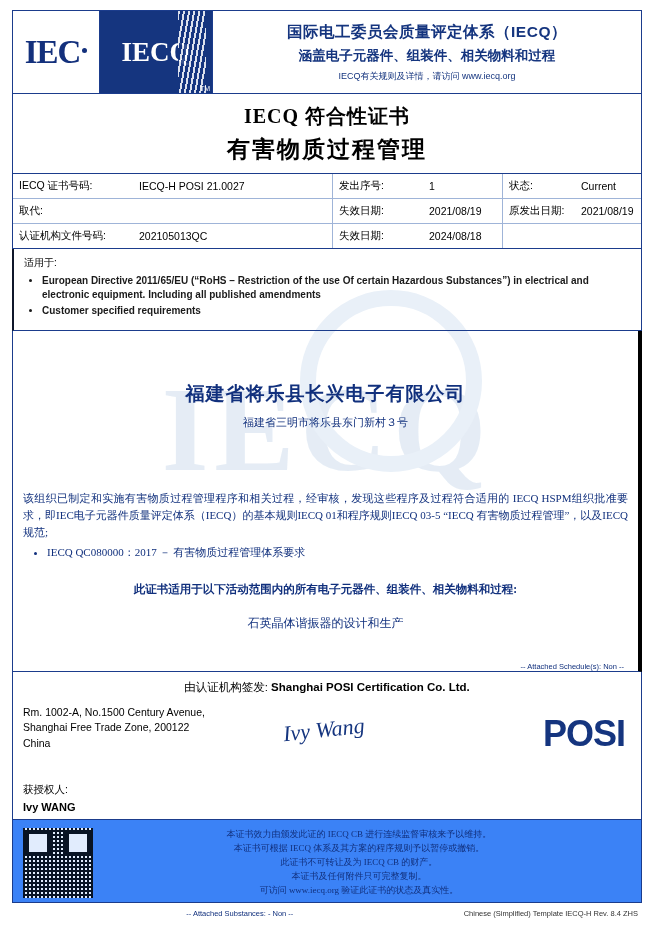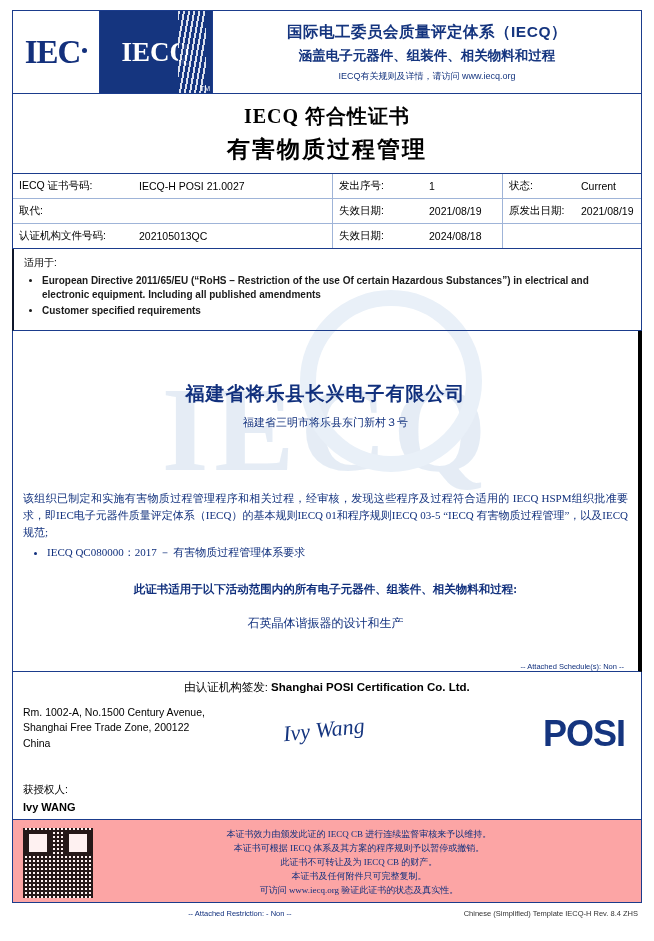--- a/index.html
+++ b/index.html
@@ -196,21 +196,21 @@
   }
   .auth{margin-top:2px;}
   .auth-lbl{font-size:10.5px;color:#000;}
   .auth-name{font-size:11px;font-weight:bold;color:#000;margin-top:4px;}
 
   
   .legal-wrap{
     border-left:1px solid #1b3c8c;border-right:1px solid #1b3c8c;border-bottom:1px solid #1b3c8c;
     display:flex;
     padding:6px 24px 4px 8px;
-    background:#fca5a5;
+    background:#3b82f6;
   }
   .qr{
     width:70px;height:70px;margin:2px 8px 0 2px;
     flex:none;
     background-color:#fff;
     background-image:
       repeating-linear-gradient(90deg,#000 0 2px,transparent 2px 4px),
       repeating-linear-gradient(0deg,#000 0 2px,transparent 2px 4px);
     background-size:4px 4px, 4px 4px;
     opacity:.85;
@@ -349,18 +349,18 @@
       <div class="legal">
         <div>本证书效力由颁发此证的 IECQ CB 进行连续监督审核来予以维持。</div>
         <div>本证书可根据 IECQ 体系及其方案的程序规则予以暂停或撤销。</div>
         <div>此证书不可转让及为 IECQ CB 的财产。</div>
         <div>本证书及任何附件只可完整复制。</div>
         <div>可访问 www.iecq.org 验证此证书的状态及真实性。</div>
       </div>
     </div>
 
     <div class="bottom">
-      <div class="mid">-- Attached Restriction: - Non --</div>
+      <div class="mid">-- Attached Substances: - Non --</div>
       <div class="right">Chinese (Simplified) Template IECQ-H Rev. 8.4 ZHS</div>
     </div>
 
   </div>
 </div>
 
 </body></html>

